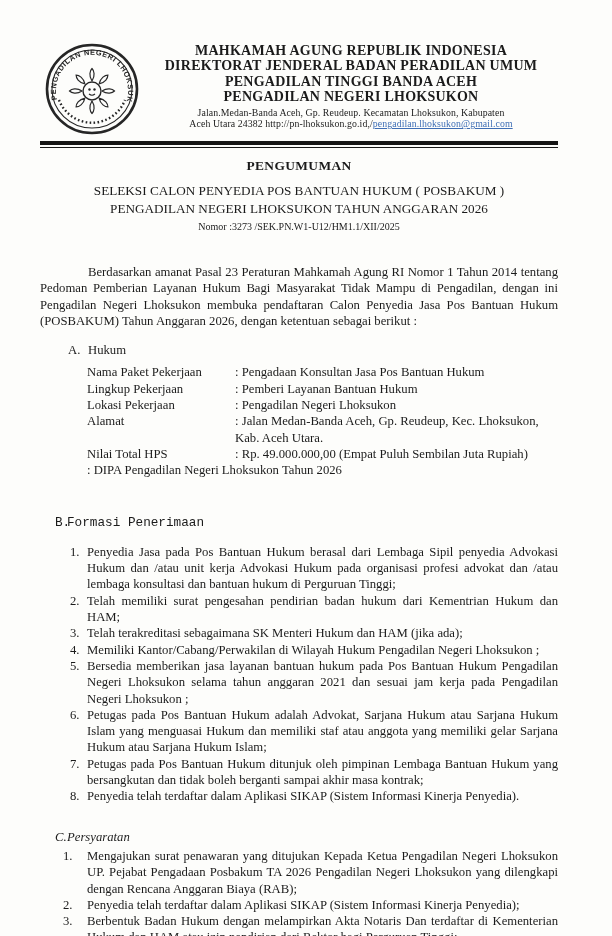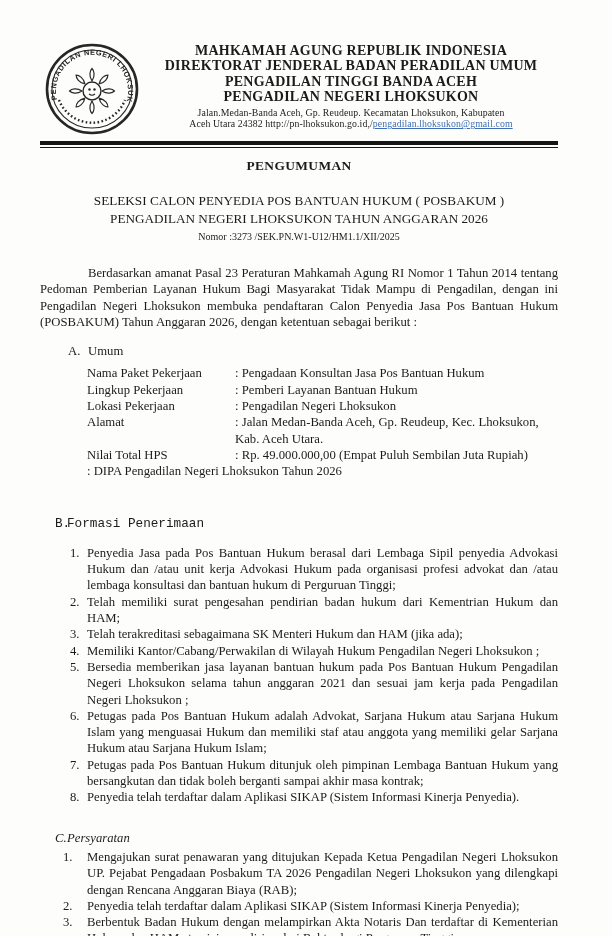--- a/index.html
+++ b/index.html
@@ -18,26 +18,26 @@
   .header-text { flex:1; text-align:center; padding-top:1px; }
   .h-line { font-weight:bold; font-size:14px; line-height:15.4px; letter-spacing:0.25px; white-space:nowrap; }
   .h-addr { font-size:9.8px; line-height:11.6px; letter-spacing:0.1px; margin-top:2px; white-space:nowrap; }
   .h-addr2 { font-size:9.8px; line-height:11.6px; letter-spacing:0.1px; white-space:nowrap; }
   .email-link { color:#3e6eb5; text-decoration:underline; cursor:pointer; }
   .rule { margin-top:5px; height:2px; border-top:4px solid #161616; border-bottom:1.4px solid #161616; }
 
   
   .title-block { text-align:center; margin-top:10px; }
   .t-heading { font-weight:bold; font-size:13.4px; letter-spacing:0.4px; }
-  .t-lines { margin-top:18px; font-size:13.2px; line-height:18px; }
+  .t-lines { margin-top:8px; font-size:13.2px; line-height:18px; }
   .t-number { font-size:10px; line-height:17px; }
 
   
   .intro {
-    margin-top:20px; font-size:12.7px; line-height:16.3px;
+    margin-top:29px; font-size:12.7px; line-height:16.3px;
     text-align:justify; text-indent:48px;
   }
 
   .sec-heading { font-size:12.7px; line-height:16.3px; }
   .sec-heading .sh-num { display:inline-block; }
   .sec-a { margin-top:13px; margin-left:28px; }
   .sec-a .sh-num { width:20px; }
   .sec-b { margin-top:36px; margin-left:15px;font-family:Liberation Mono, monospace; }
   .sec-c { margin-top:24px; margin-left:15px;font-style:italic; }
   .sec-b .sh-num, .sec-c .sh-num { width:12px; }
@@ -104,21 +104,21 @@
     <div class="t-lines">
       <div>SELEKSI CALON PENYEDIA POS BANTUAN HUKUM ( POSBAKUM )</div>
       <div>PENGADILAN NEGERI LHOKSUKON TAHUN ANGGARAN 2026</div>
       <div class="t-number">Nomor :3273 /SEK.PN.W1-U12/HM1.1/XII/2025</div>
     </div>
   </div>
 
   <div class="intro">Berdasarkan amanat Pasal 23 Peraturan Mahkamah Agung RI Nomor 1 Tahun 2014 tentang Pedoman Pemberian Layanan Hukum Bagi Masyarakat Tidak Mampu di Pengadilan, dengan ini Pengadilan Negeri Lhoksukon membuka pendaftaran Calon Penyedia Jasa Pos Bantuan Hukum (POSBAKUM) Tahun Anggaran 2026, dengan ketentuan sebagai berikut :</div>
 
   <div class="sec-heading sec-a">
-    <span class="sh-num">A.</span><span>Umum</span>
+    <span class="sh-num">A.</span><span>Hukum</span>
   </div>
   <div class="a-rows">
     <div class="a-row">
       <span class="a-label">Nama Paket Pekerjaan</span>
       <span class="a-value">: Pengadaan Konsultan Jasa Pos Bantuan Hukum</span>
     </div>
     <div class="a-row">
       <span class="a-label">Lingkup Pekerjaan</span>
       <span class="a-value">: Pemberi Layanan Bantuan Hukum</span>
     </div>

